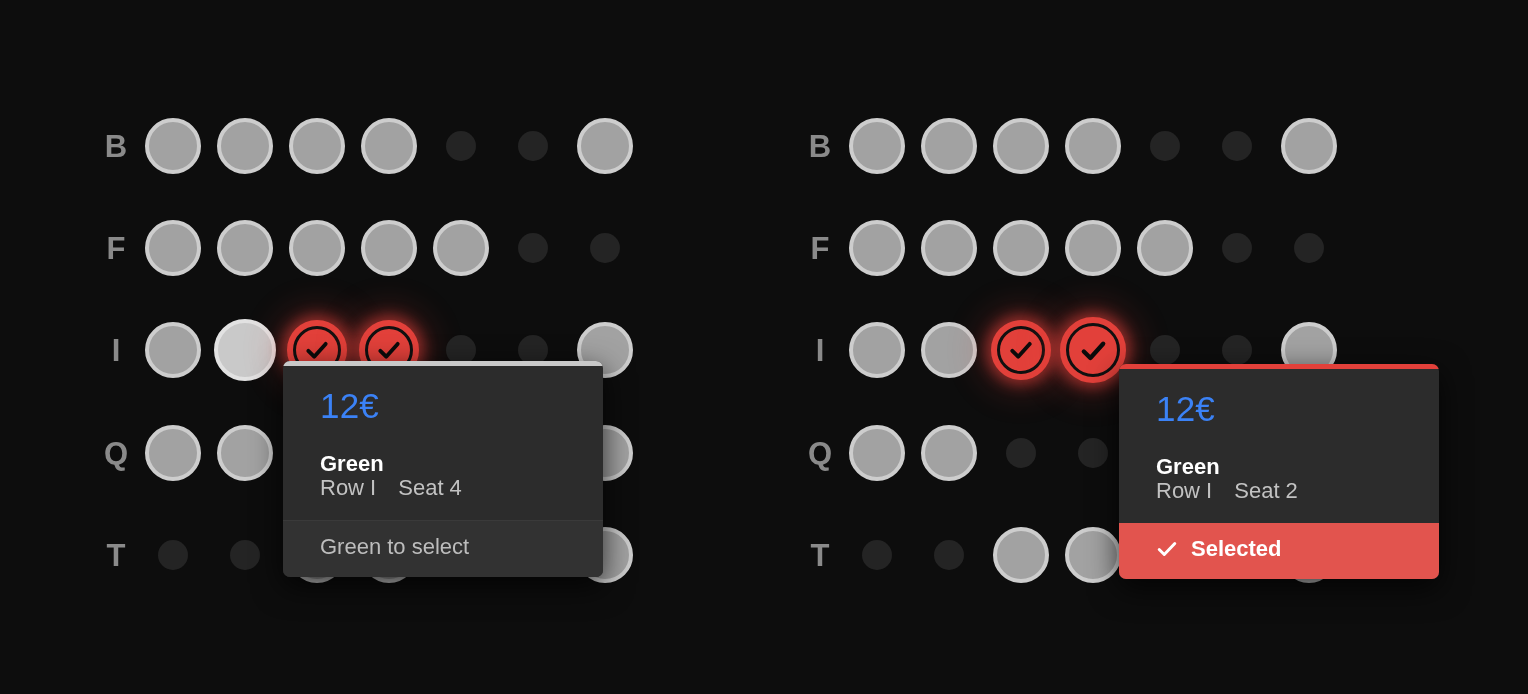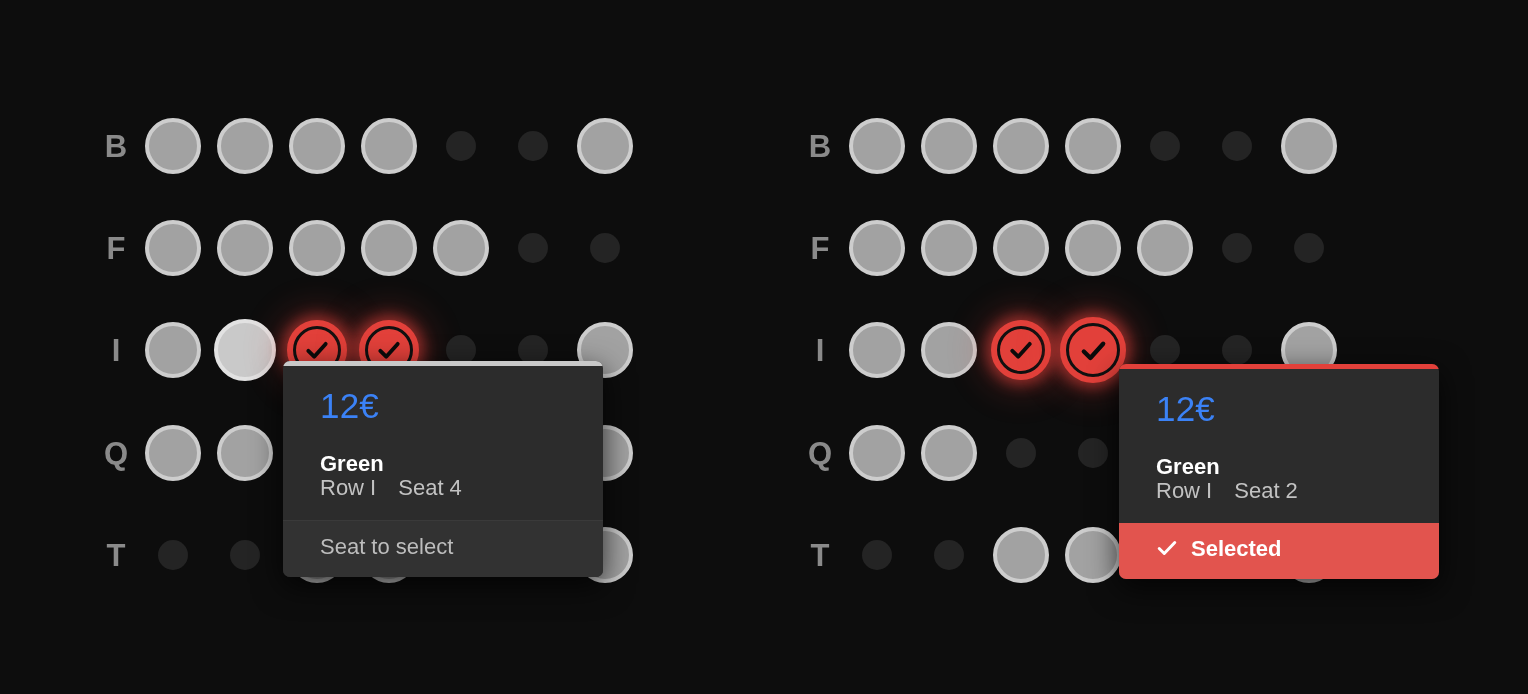--- a/index.html
+++ b/index.html
@@ -171,20 +171,21 @@
   .tooltip.neutral .tt-footer {
     background: #323232;
     border-top: 1px solid #3a3a3a;
     color: #bdbdbd;
   }
   .tooltip.chosen .tt-footer {
     background: #e2544e;
     color: #ffffff;
     font-weight: bold;
     display: flex;
+    align-items: center;
     gap: 13px;
   }
   .tt-footer .tick {
     width: 22px;
     height: 22px;
     flex: 0 0 auto;
     display: block;
   }
 
   .tooltip.neutral { left: 283px; top: 361px; }
@@ -466,21 +467,21 @@
     <div class="tt-body">
       <div class="tt-price">12€</div>
       <div class="tt-zone">Green</div>
       <div class="tt-seatinfo">
         <span class="row-part">Row I</span>
         <span style="display:inline-block;width:22px;"></span>
         <span class="seat-part">Seat 4</span>
       </div>
     </div>
     <div class="tt-footer">
-      <span>Seat to select</span>
+      <span>Green to select</span>
     </div>
   </div>
 
   <div class="tooltip chosen">
     <div class="accent-bar"></div>
     <div class="tt-body">
       <div class="tt-price">12€</div>
       <div class="tt-zone">Green</div>
       <div class="tt-seatinfo">
         <span class="row-part">Row I</span>

